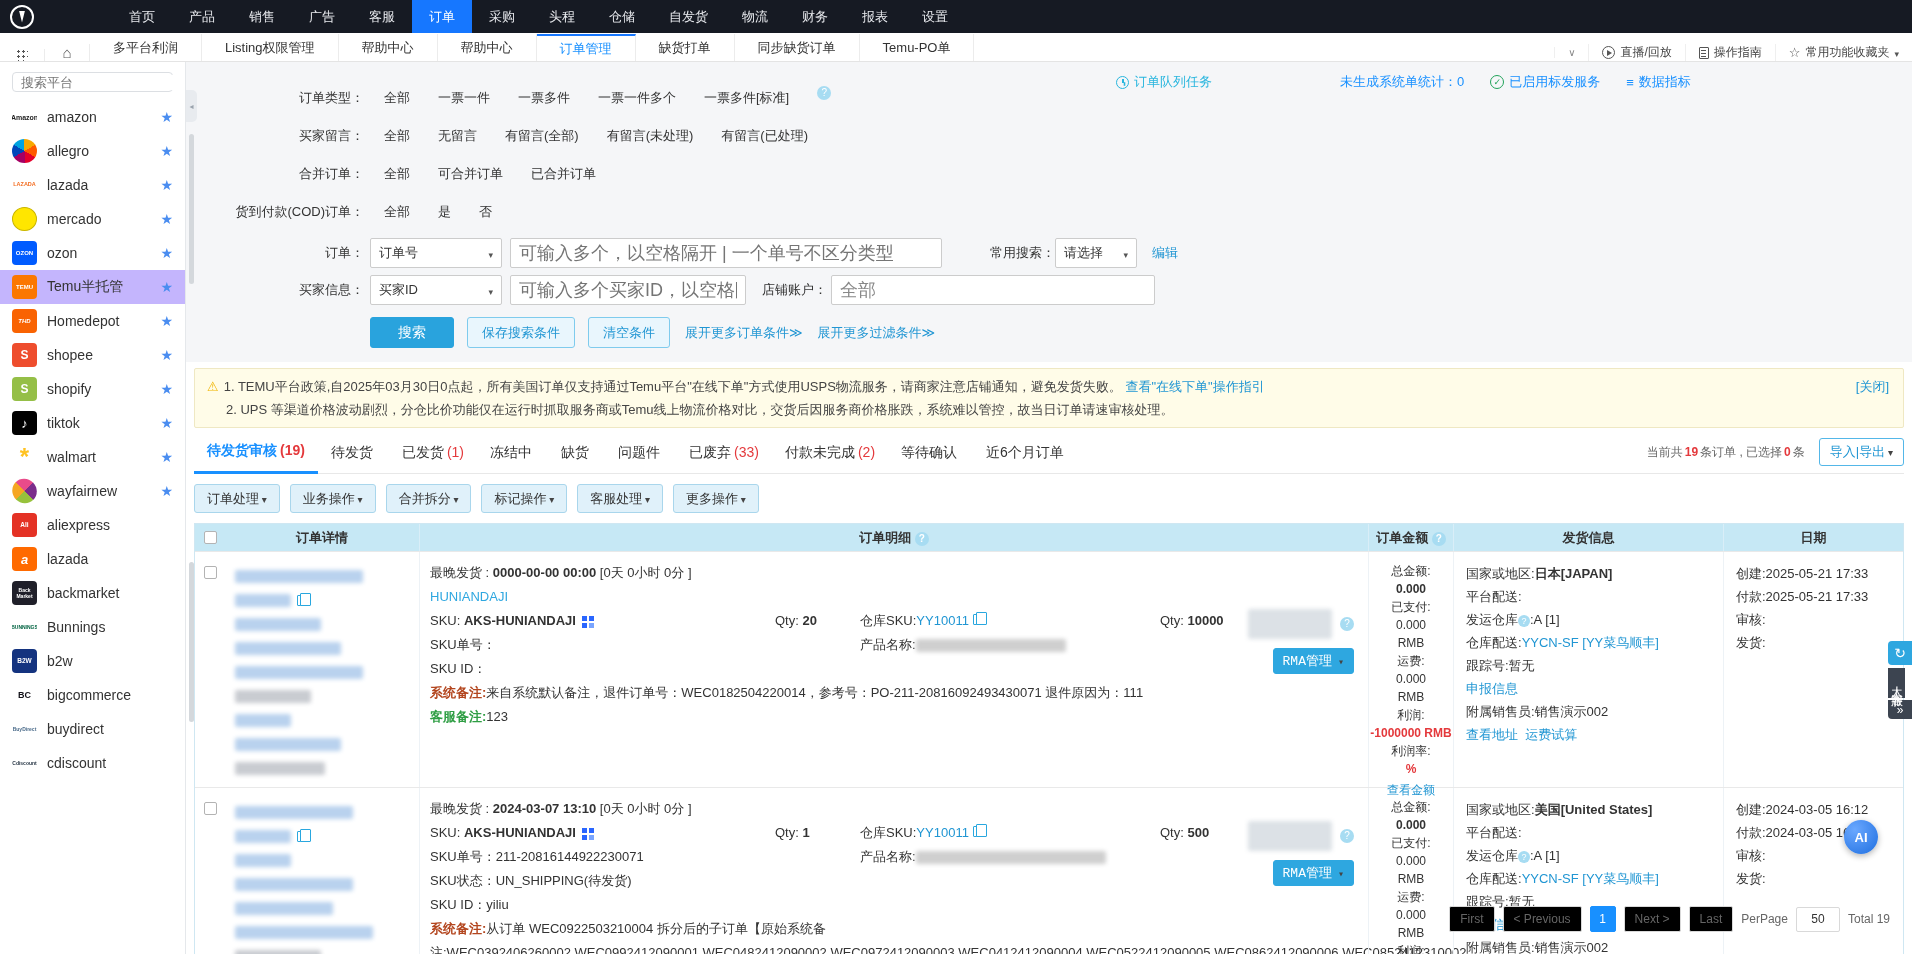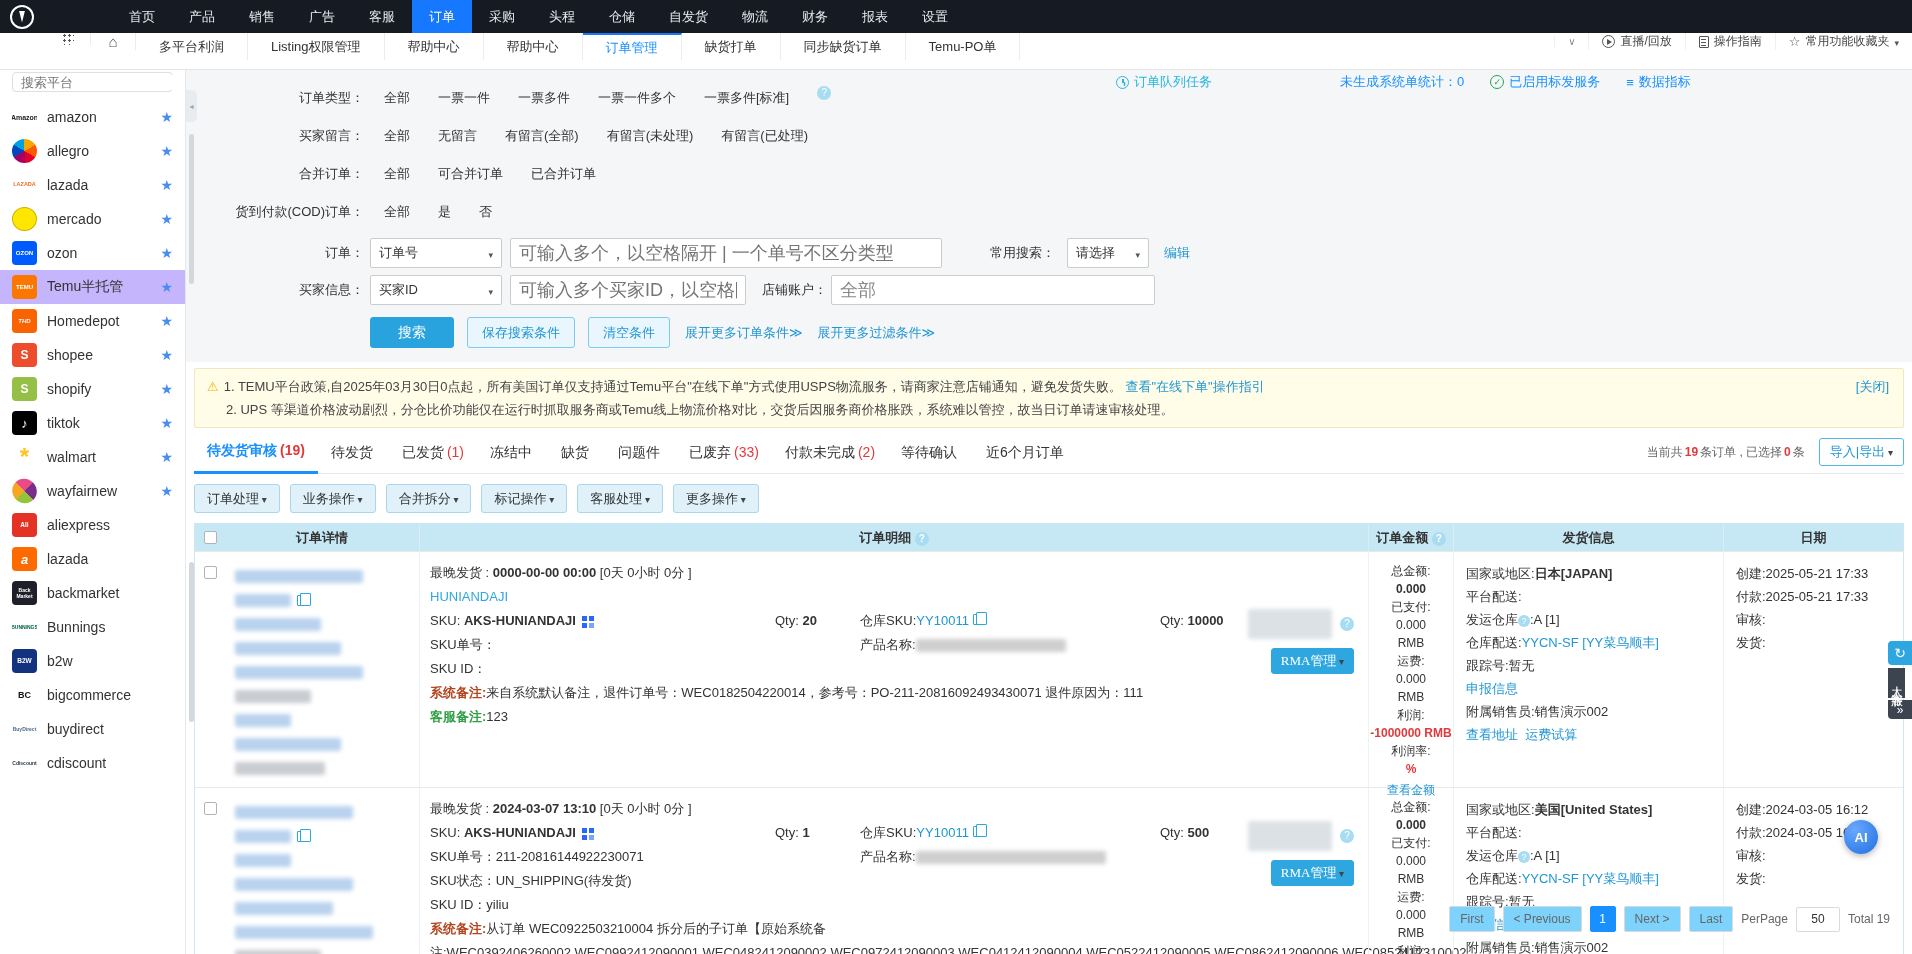--- a/index.html
+++ b/index.html
@@ -29,21 +29,21 @@
   .headset { width:16px; height:11px; border:2px solid #fff; border-bottom:none; border-radius:9px 9px 0 0; position:relative; margin-top:4px; cursor:pointer; }
   .headset::before,.headset::after { content:""; position:absolute; bottom:-3px; width:4px; height:7px; background:#fff; border-radius:2px; }
   .headset::before { left:-3px; } .headset::after { right:-3px; }
   .avatar { width:22px; height:22px; border-radius:50%; background:radial-gradient(circle at 35% 30%,#6fa4f2,#2d6be0); color:#fff; font-size:12px; display:flex; align-items:center; justify-content:center; cursor:pointer; }
   .avatar::before { content:"☻"; }
   .version { color:#fff; font-size:13px; cursor:pointer; }
   .chev { color:#aab1bc; font-size:10px; cursor:pointer; }
   .chev::before { content:"∨"; }
 
   
-  .tabbar { height:37px; background:#fff; border-bottom:1px solid #e4e4e4; display:flex; align-items:flex-start; position:relative; z-index:9;padding-left:46px; }
+  .tabbar { height:29px; background:#fff; border-bottom:1px solid #e4e4e4; display:flex; align-items:flex-end; position:relative; z-index:9; }
   .tb-ic { width:45px; border-right:1px solid #ececec; display:flex; align-items:center; justify-content:center; cursor:pointer; }
   .grid9 { width:12px; height:12px; background-image:radial-gradient(#555 1.2px, transparent 1.4px); background-size:5px 5px; }
   .home-ic { color:#555; font-size:15px; } .home-ic::before { content:"⌂"; }
   .tb-tab { padding:0 23px; line-height:27px; border-right:1px solid #ececec; font-size:13px; color:#333; cursor:pointer; position:relative; }
   .tb-tab.active { color:#1890ff; border-top:2px solid #1677ff; line-height:25px; }
   .tb-right { margin-left:auto; display:flex; align-items:center; }
   .tb-right .sep { padding:0 13px; display:flex; align-items:center; gap:5px; border-left:1px solid #efefef; height:100%; font-size:12px; color:#444; cursor:pointer; }
   .play-ic { width:13px; height:13px; border:1.3px solid #555; border-radius:50%; position:relative; }
   .play-ic::after { content:""; position:absolute; left:4px; top:3px; border-left:5px solid #555; border-top:3px solid transparent; border-bottom:3px solid transparent; }
   .doc-ic { width:10px; height:12px; border:1.3px solid #555; border-radius:1px; position:relative; }
@@ -163,31 +163,31 @@
   .line { line-height:24px; }
   .title-link { color:#2ea7e0; cursor:pointer; }
   .igrid { display:flex; align-items:flex-start; }
   .ileft { width:345px; flex:0 0 auto; }
   .iqty { width:85px; flex:0 0 auto; }
   .iwh { width:300px; flex:0 0 auto; }
   .iqty2 { width:85px; flex:0 0 auto; }
   .imedia { flex:1; display:flex; flex-direction:column; align-items:flex-end; padding-right:4px; gap:9px; }
   .thumb-row { display:flex; align-items:center; gap:8px; }
   .thumb { width:84px; height:30px; background:#dce1e6; filter:blur(2px); border-radius:2px; }
-  .rma { background:#2ea7e0; border:1px solid #2ea7e0; color:#fff; border-radius:3px; height:26px; padding:0 9px; font-size:13px; cursor:pointer; font-family:Liberation Serif, serif; }
+  .rma { background:#2ea7e0; border:1px solid #2ea7e0; color:#fff; border-radius:3px; height:26px; padding:0 9px; font-size:13px; cursor:pointer; font-family:Liberation Mono, monospace; }
   .grid4 { display:inline-block; width:5px; height:5px; background:#2a66ff; box-shadow:7px 0 #2a66ff,0 7px #2a66ff,7px 7px #7aa5ff; margin:0 12px 6px 6px; vertical-align:middle; }
   .sys b { color:#b3461f; } .csn b { color:#2f9e44; }
   .note-line { line-height:23px; }
   .redact-name { display:inline-block; width:150px; height:13px; background:#cfcfcf; filter:blur(2px); border-radius:2px; vertical-align:middle; }
   .amt .v { font-weight:bold; } .amt .pr { color:#e4393c; font-weight:bold; }
   .amt .view { color:#2196d3; margin-top:3px; cursor:pointer; }
   .help.tiny { width:12px; height:12px; line-height:12px; font-size:9px; }
 
   .pagination { position:absolute; right:22px; bottom:22px; display:flex; align-items:center; gap:8px; font-size:12px; color:#666; }
-  .pg { height:26px; padding:0 10px; border:1px solid #d9d9d9; background:#7dd3fc; border-radius:2px; color:#666; font-size:12px; cursor:pointer; font-family:inherit; }
+  .pg { height:26px; padding:0 10px; border:1px solid #d9d9d9; background:#000000; border-radius:2px; color:#666; font-size:12px; cursor:pointer; font-family:inherit; }
   .pg.active { width:26px; padding:0; background:#1890ff; border-color:#1890ff; color:#fff; }
   .pp-input { width:44px; height:25px; border:1px solid #d9d9d9; border-radius:2px; text-align:center; font-size:12px; color:#333; outline:none; font-family:inherit; }
 
   
   .fl { position:absolute; right:0; top:641px; width:24px; z-index:20; }
   .fl-refresh { height:24px; background:#2ea7e0; border-radius:4px 0 0 4px; color:#fff; display:flex; align-items:center; justify-content:center; font-size:14px; cursor:pointer; }
   .fl-refresh::before { content:"↻"; }
   .fl-service { margin-top:3px; background:#3c4450; color:#fff; writing-mode:vertical-rl; padding:9px 0; display:flex; align-items:center; justify-content:center; font-size:12px; letter-spacing:3px; cursor:pointer; }
   .fl-more { margin-top:2px; height:19px; background:#3c4450; color:#fff; display:flex; align-items:center; justify-content:center; border-radius:0 0 0 4px; font-size:12px; cursor:pointer; }
   .ai-fab { position:absolute; right:34px; top:820px; width:34px; height:34px; border-radius:50%; background:radial-gradient(circle at 32% 28%,#6aa8ff,#1f6fe0); color:#fff; font-weight:bold; display:flex; align-items:center; justify-content:center; font-size:13px; box-shadow:0 2px 6px rgba(0,0,0,.3); z-index:20; cursor:pointer; }
@@ -390,21 +390,21 @@
       </span>
     </div>
     <div class="f-inrow">
       <span class="f-label">订单：</span>
       <div class="sel-box" style="width:132px;">
           <span>订单号</span>
           <span class="caret-s"></span>
         </div>
       <input class="inp" style="width: 432px; margin-left: 8px;" placeholder="可输入多个，以空格隔开 | 一个单号不区分类型">
       <span style="margin-left:48px;">常用搜索：</span>
-      <div class="sel-box" style="width:82px;margin-left:12px;">
+      <div class="sel-box" style="width:82px;margin-left:0;">
           <span>请选择</span>
           <span class="caret-s"></span>
         </div>
       <span class="f-link">编辑</span>
     </div>
     <div class="f-inrow">
       <span class="f-label">买家信息：</span>
       <div class="sel-box" style="width:132px;">
           <span>买家ID</span>
           <span class="caret-s"></span>

